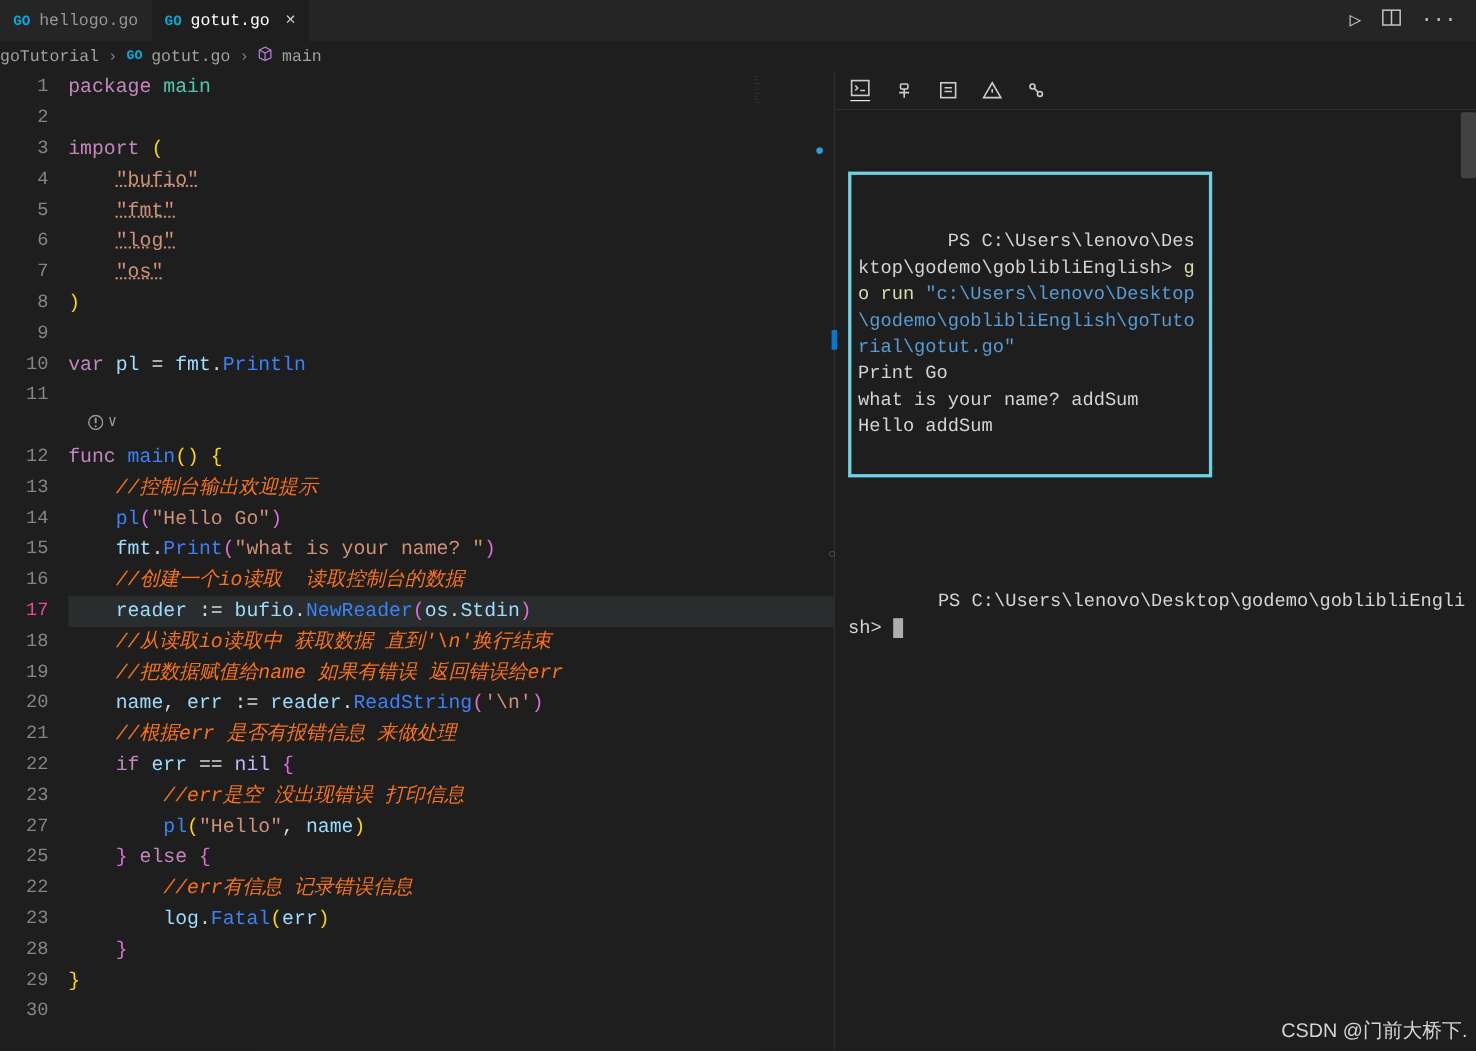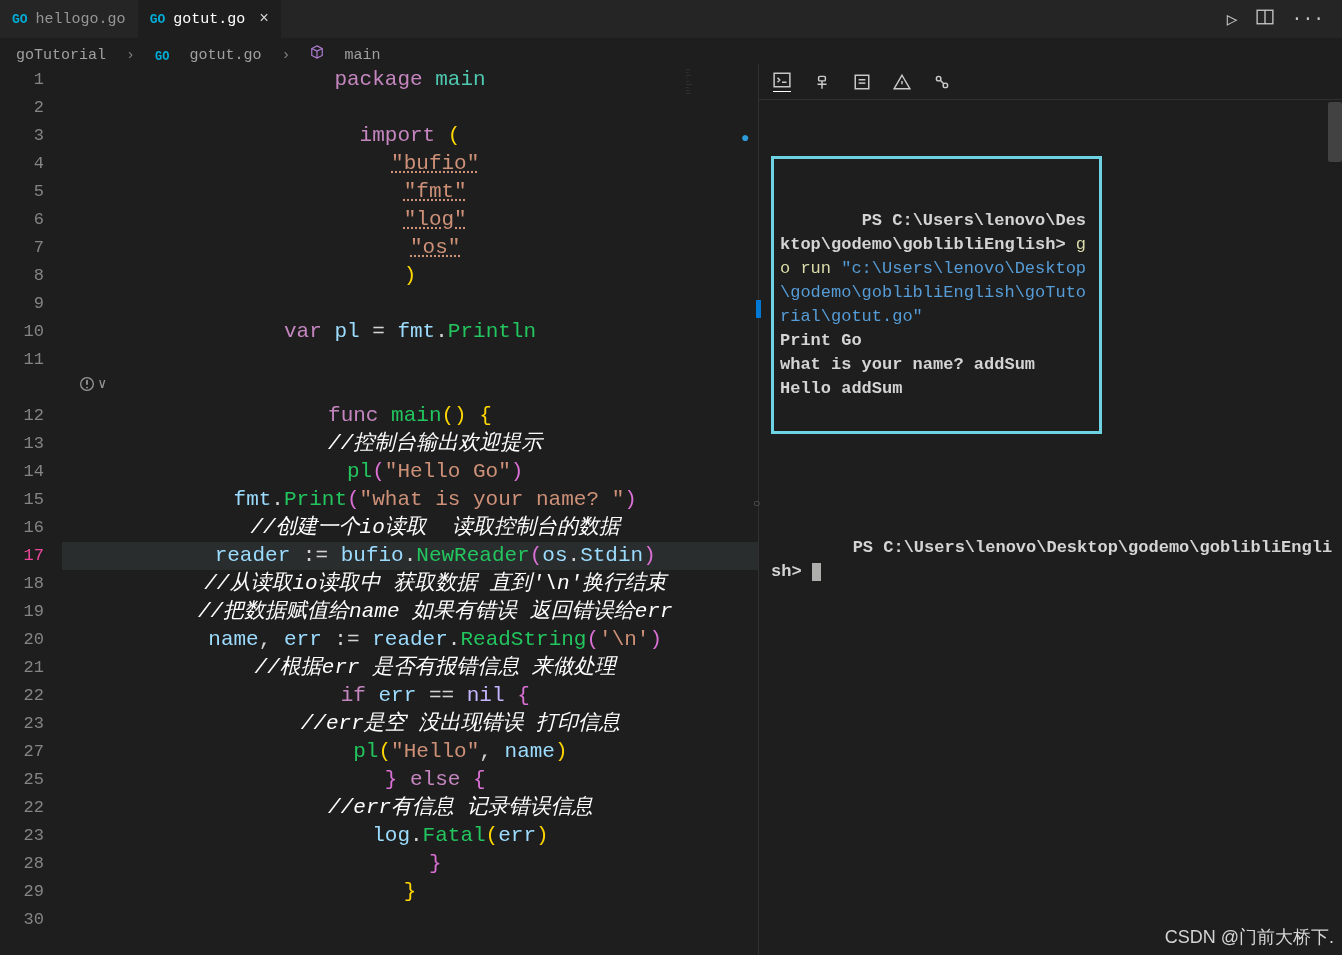--- a/index.html
+++ b/index.html
@@ -38,24 +38,23 @@
   margin-left: auto;
   display: flex;
   gap: 18px;
   padding-right: 18px;
   color: #c5c5c5;
   align-items: center;
 }
 .editor-actions span { cursor: pointer; font-size: 18px; }
 .breadcrumb {
   height: 26px;
-  padding-left: 16px;
-  display: flex;
-  align-items: flex-end;
-  gap: 20px;
+  display: flex;
+  align-items: center;
+  gap: 8px;
   font-size: 15px;
   color: #a0a0a0;
   background: #1e1e1e;
 }
 .breadcrumb .sep { color: #808080; }
 .breadcrumb .go-ico { color: #00add8; font-weight: bold; font-size: 12px; }
 .breadcrumb .cube { color: #b180d7; }
 .main-split {
   display: flex;
   height: calc(955px - 38px - 26px);
@@ -71,37 +70,36 @@
   text-align: right;
   padding-right: 18px;
   color: #858585;
   font-size: 17px;
   line-height: 28px;
   padding-top: 2px;
 }
 .gutter .cur { color: #ec4899; }
 .code {
   flex: 1;
-  font-size: 21px;
+  font-size: 18px;
   line-height: 28px;
   padding-top: 2px;
   white-space: pre;
   position: relative;
-  text-align: center;
 }
 .code .line { height: 28px; }
 .code .cl-hl { background: #2a2d2e; display:inline-block; width:100%; }
 .kw { color: #c586c0; }
 .ident { color: #d4d4d4; }
 .pkg { color: #4ec9b0; }
-.fn { color: #22c55e; }
+.fn { color: #3b82f6; }
 .str { color: #ce9178; }
 .str-u { color: #ce9178; text-decoration: underline dotted #ce9178; }
 .var { color: #9cdcfe; }
-.cmt { color: #ffffff; font-style: italic; margin-top: 16px; }
+.cmt { color: #f97316; font-style: italic; margin-top: 16px; }
 .op { color: #d4d4d4; }
 .const { color: #c4b5fd; }
 .paren { color: #ffd700; }
 .paren2 { color: #da70d6; }
 .codelens {
   position: absolute;
   left: 80px;
   top: 311px;
   color: #999999;
   font-size: 14px;
@@ -144,21 +142,21 @@
   color: #cccccc;
   position: relative;
 }
 .term-box {
   border: 3px solid #6dd3e3;
   padding: 2px 6px 6px 6px;
   margin: 0 240px 6px 0;
 }
 .term-blue { color: #569cd6; }
 .term-yellow { color: #dcdcaa; }
-.term-white { color: #d4d4d4; font-weight: bold; }
+.term-white { color: #d4d4d4; }
 .bullet-active { color:#2d9cdb; font-size:14px; position:absolute; }
 .bullet-idle { color:#666; font-size:12px; position:absolute; }
 .term-annot {
   color: #6dd3e3;
   font-size: 26px;
   margin-left: 140px;
   margin-top: 10px;
   font-family: sans-serif;
 }
 .cursor-block { background:#aeafad; display:inline-block; width:9px; height:18px; vertical-align:middle;}

